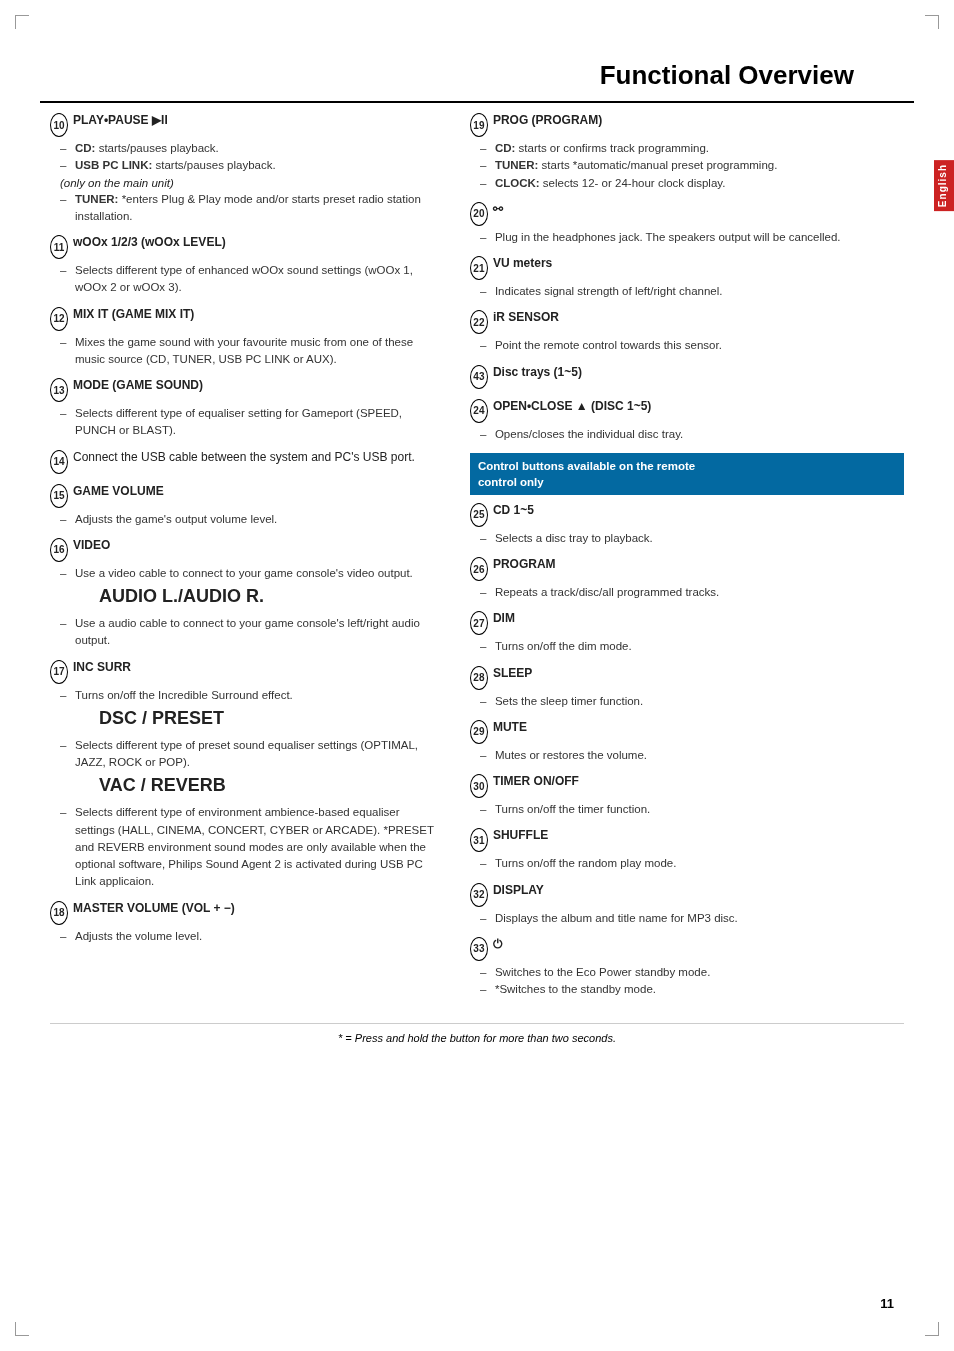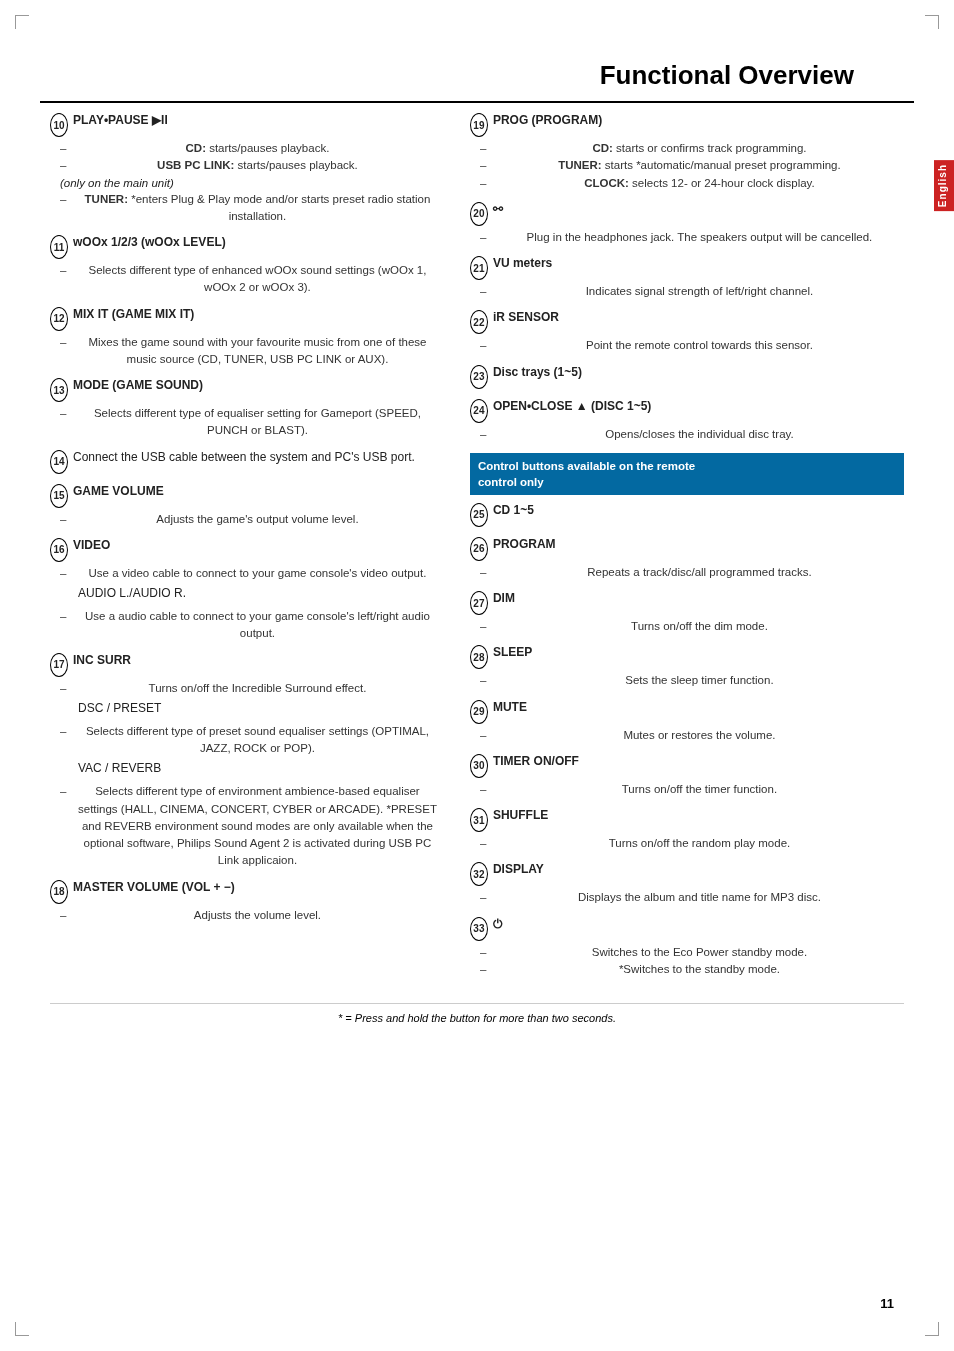--- a/index.html
+++ b/index.html
@@ -103,21 +103,20 @@
 
     .item-title {
       font-weight: bold;
       font-size: 12px;
     }
 
     .bullet-list {
       list-style: none;
       margin-left: 10px;
       margin-top: 2px;
-      text-align: center;
     }
 
     .bullet-list li {
       position: relative;
       padding-left: 15px;
       font-size: 11.5px;
       line-height: 1.5;
       color: #333;
     }
 
@@ -160,22 +159,23 @@
       margin: 8px 0;
       line-height: 1.4;
     }
 
     .no-num-section {
       margin-left: 28px;
       margin-bottom: 8px;
     }
 
     .no-num-section .item-title {
-      font-weight: normal;
-      font-size: 12px;
+      font-weight: bold;
+      font-size: 18px;
+      margin-left: 21px;
     }
 
     
     .page-number {
       position: absolute;
       bottom: 40px;
       right: 60px;
       font-size: 13px;
       font-weight: bold;
       color: #000;
@@ -361,21 +361,21 @@
         <span class="item-num">22</span>
         <span class="item-title">iR SENSOR</span>
       </div>
       <ul class="bullet-list">
         <li>Point the remote control towards this sensor.</li>
       </ul>
     </div>
 
     <div class="section">
       <div class="section-header">
-        <span class="item-num">23</span>
+        <span class="item-num">43</span>
         <span class="item-title">Disc trays (1~5)</span>
       </div>
     </div>
 
     <div class="section">
       <div class="section-header">
         <span class="item-num">24</span>
         <span class="item-title">OPEN•CLOSE ▲ (DISC 1~5)</span>
       </div>
       <ul class="bullet-list">
@@ -386,20 +386,23 @@
     <div class="highlight-box">
       <span>Control buttons available on the remote</span><br>
       <span>control only</span>
     </div>
 
     <div class="section">
       <div class="section-header">
         <span class="item-num">25</span>
         <span class="item-title">CD 1~5</span>
       </div>
+      <ul class="bullet-list">
+        <li>Selects a disc tray to playback.</li>
+      </ul>
     </div>
 
     <div class="section">
       <div class="section-header">
         <span class="item-num">26</span>
         <span class="item-title">PROGRAM</span>
       </div>
       <ul class="bullet-list">
         <li>Repeats a track/disc/all programmed tracks.</li>
       </ul>

